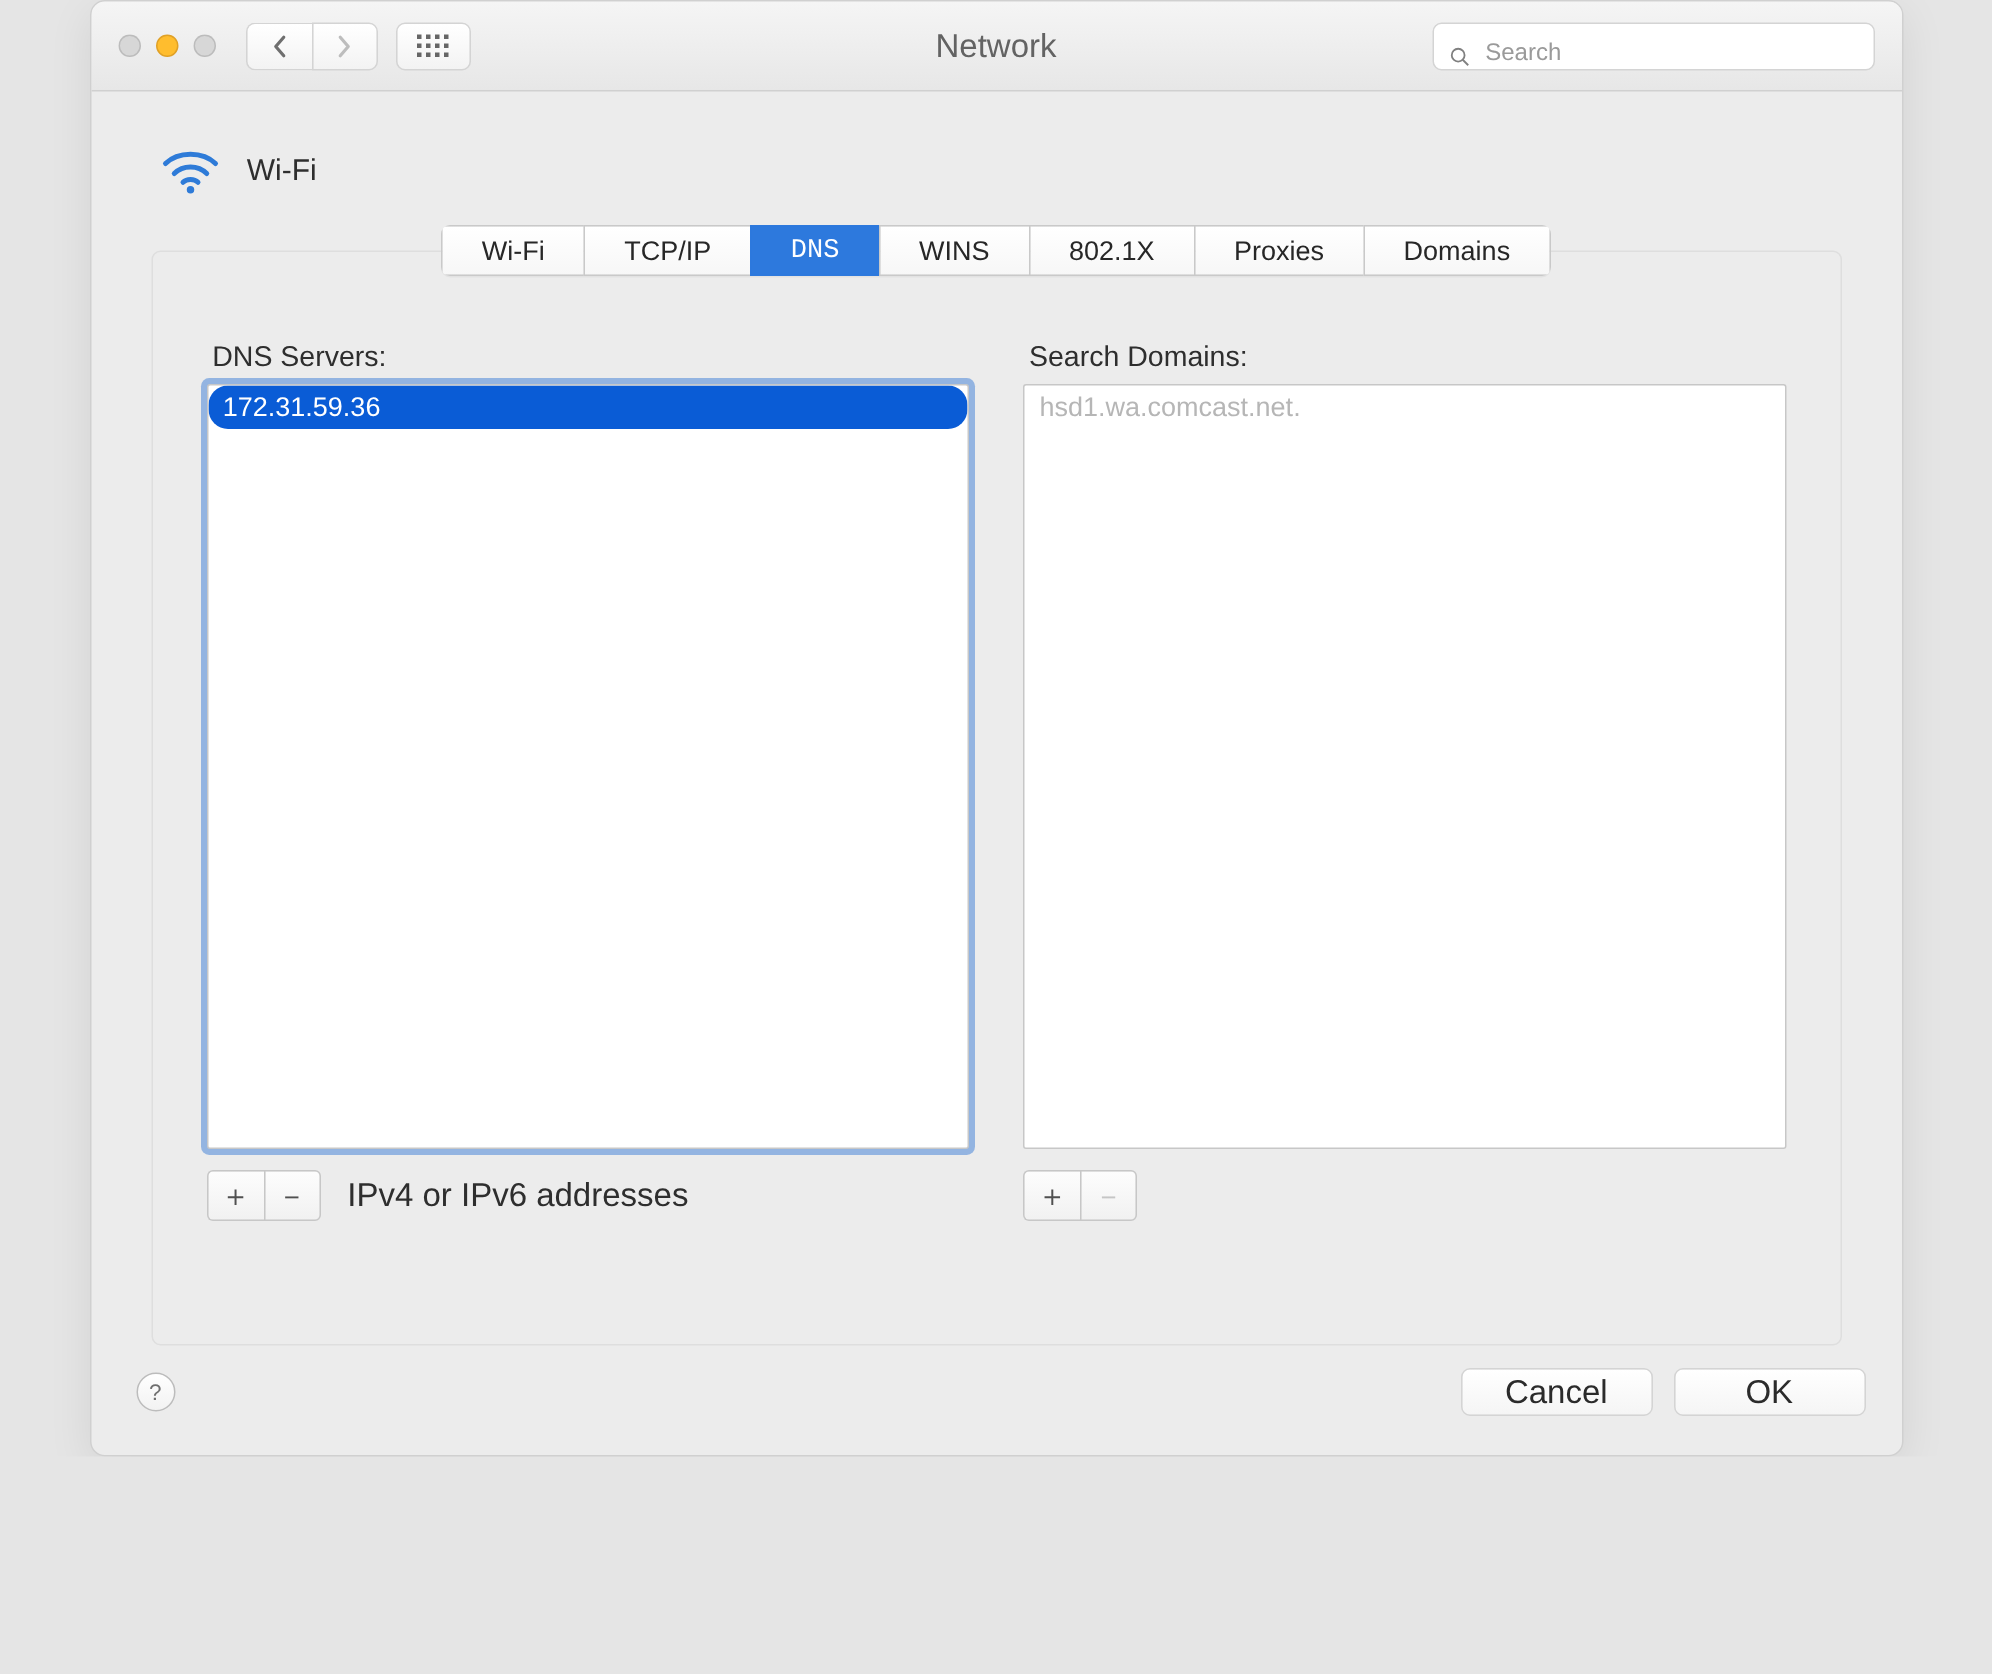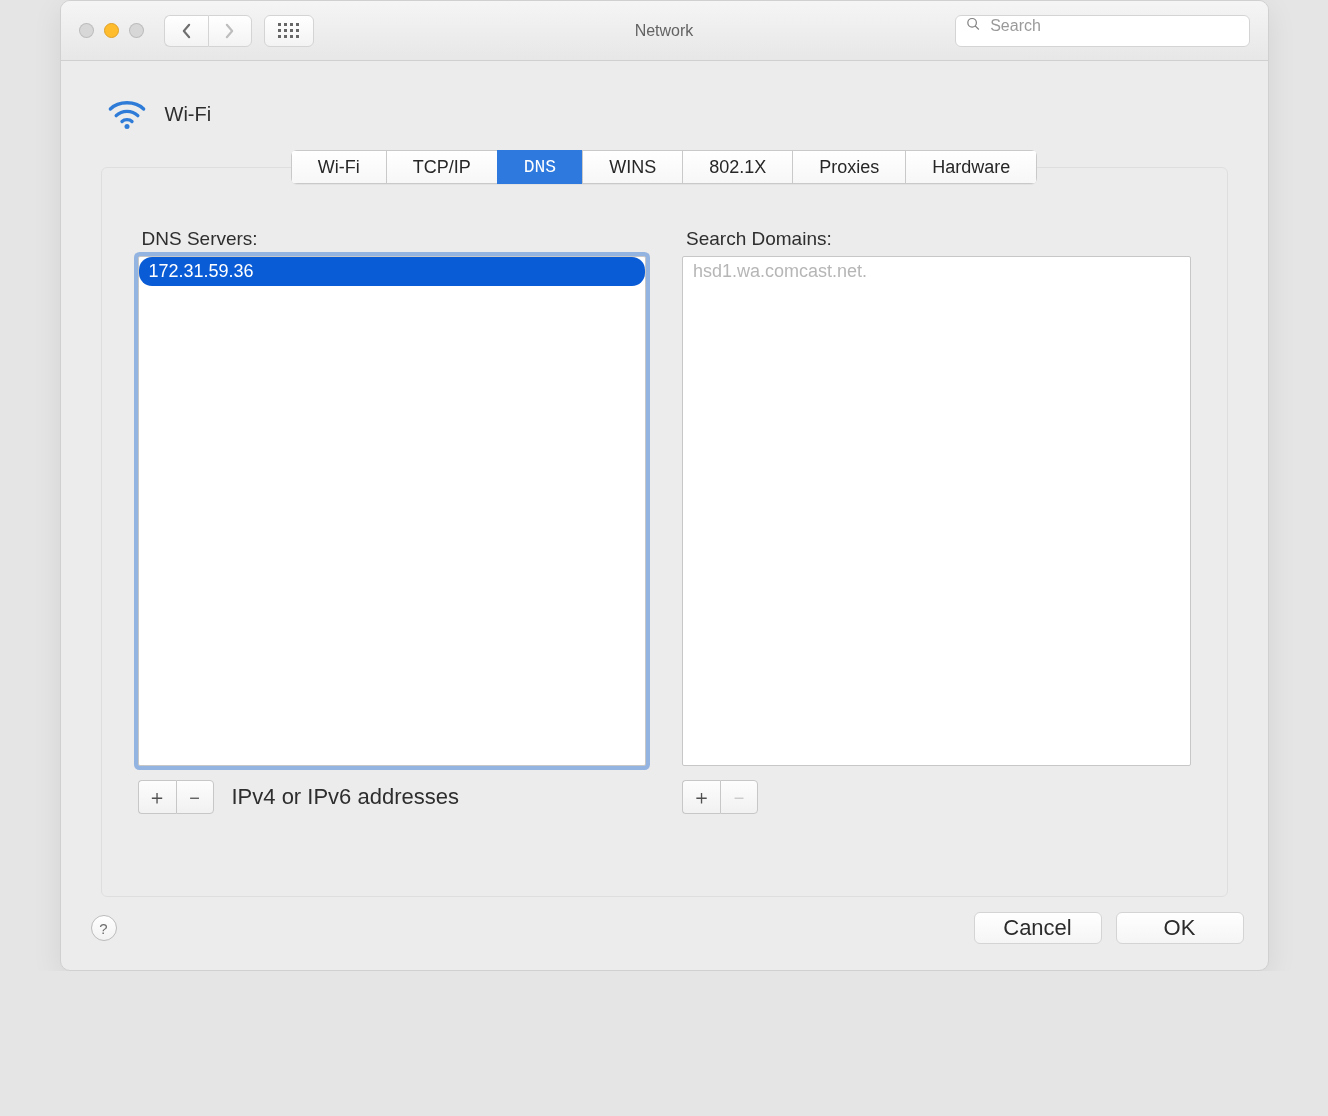--- a/index.html
+++ b/index.html
@@ -43,25 +43,25 @@
     display:flex;align-items:center;justify-content:center;color:#6f6f6f;font-size:18px;
   }
   .nav button:first-child{border-radius:6px 0 0 6px;border-right:none;}
   .nav button:last-child{border-radius:0 6px 6px 0;}
   .apps-btn{
     width:50px;height:32px;border:1px solid var(--mac-border);border-radius:6px;
     background:linear-gradient(#ffffff,#f3f3f3);display:flex;align-items:center;justify-content:center;
   }
   .apps-btn .grid{display:grid;grid-template-columns:repeat(4,3px);grid-template-rows:repeat(3,3px);gap:3px;}
   .apps-btn .grid span{width:3px;height:3px;background:#666;}
-  .title{position:absolute;left:0;right:0;text-align:center;font-size:16px;color:#636363;pointer-events:none;}
+  .title{position:absolute;left:0;right:0;text-align:center;font-size:22px;color:#636363;pointer-events:none;}
 
   .search{
     margin-left:auto;width:295px;height:32px;border:1px solid var(--mac-border);border-radius:6px;
-    background:#ffffff;display:flex;align-items:flex-start;padding:0 10px;color:#808080;gap:8px;
+    background:#ffffff;display:flex;align-items:flex-end;padding:0 10px;color:#808080;gap:8px;
   }
   .search svg{width:16px;height:16px;stroke:#808080;fill:none;stroke-width:2;}
   .search input{border:none;outline:none;font-size:16px;background:transparent;color:#444;width:100%;}
   .search input::placeholder{color:#9a9a9a;}
 
   
   .body{padding:25px 40px 15px;}
 
   .iface{display:flex;align-items:center;gap:18px;margin:8px 0 16px 6px;}
   .iface svg{width:40px;height:40px;}
@@ -179,21 +179,21 @@
     </div>
 
     <div class="tabs">
       <div class="seg" id="tab-seg">
           <button>Wi-Fi</button>
           <button>TCP/IP</button>
           <button class="active">DNS</button>
           <button>WINS</button>
           <button>802.1X</button>
           <button>Proxies</button>
-          <button>Hardware</button>
+          <button>Domains</button>
         </div>
     </div>
 
     <div class="panel">
       <div class="cols">
 
         <div class="col">
           <h3>DNS Servers:</h3>
           <div class="list focus" id="dns-list">
               <div class="item sel">172.31.59.36</div>

